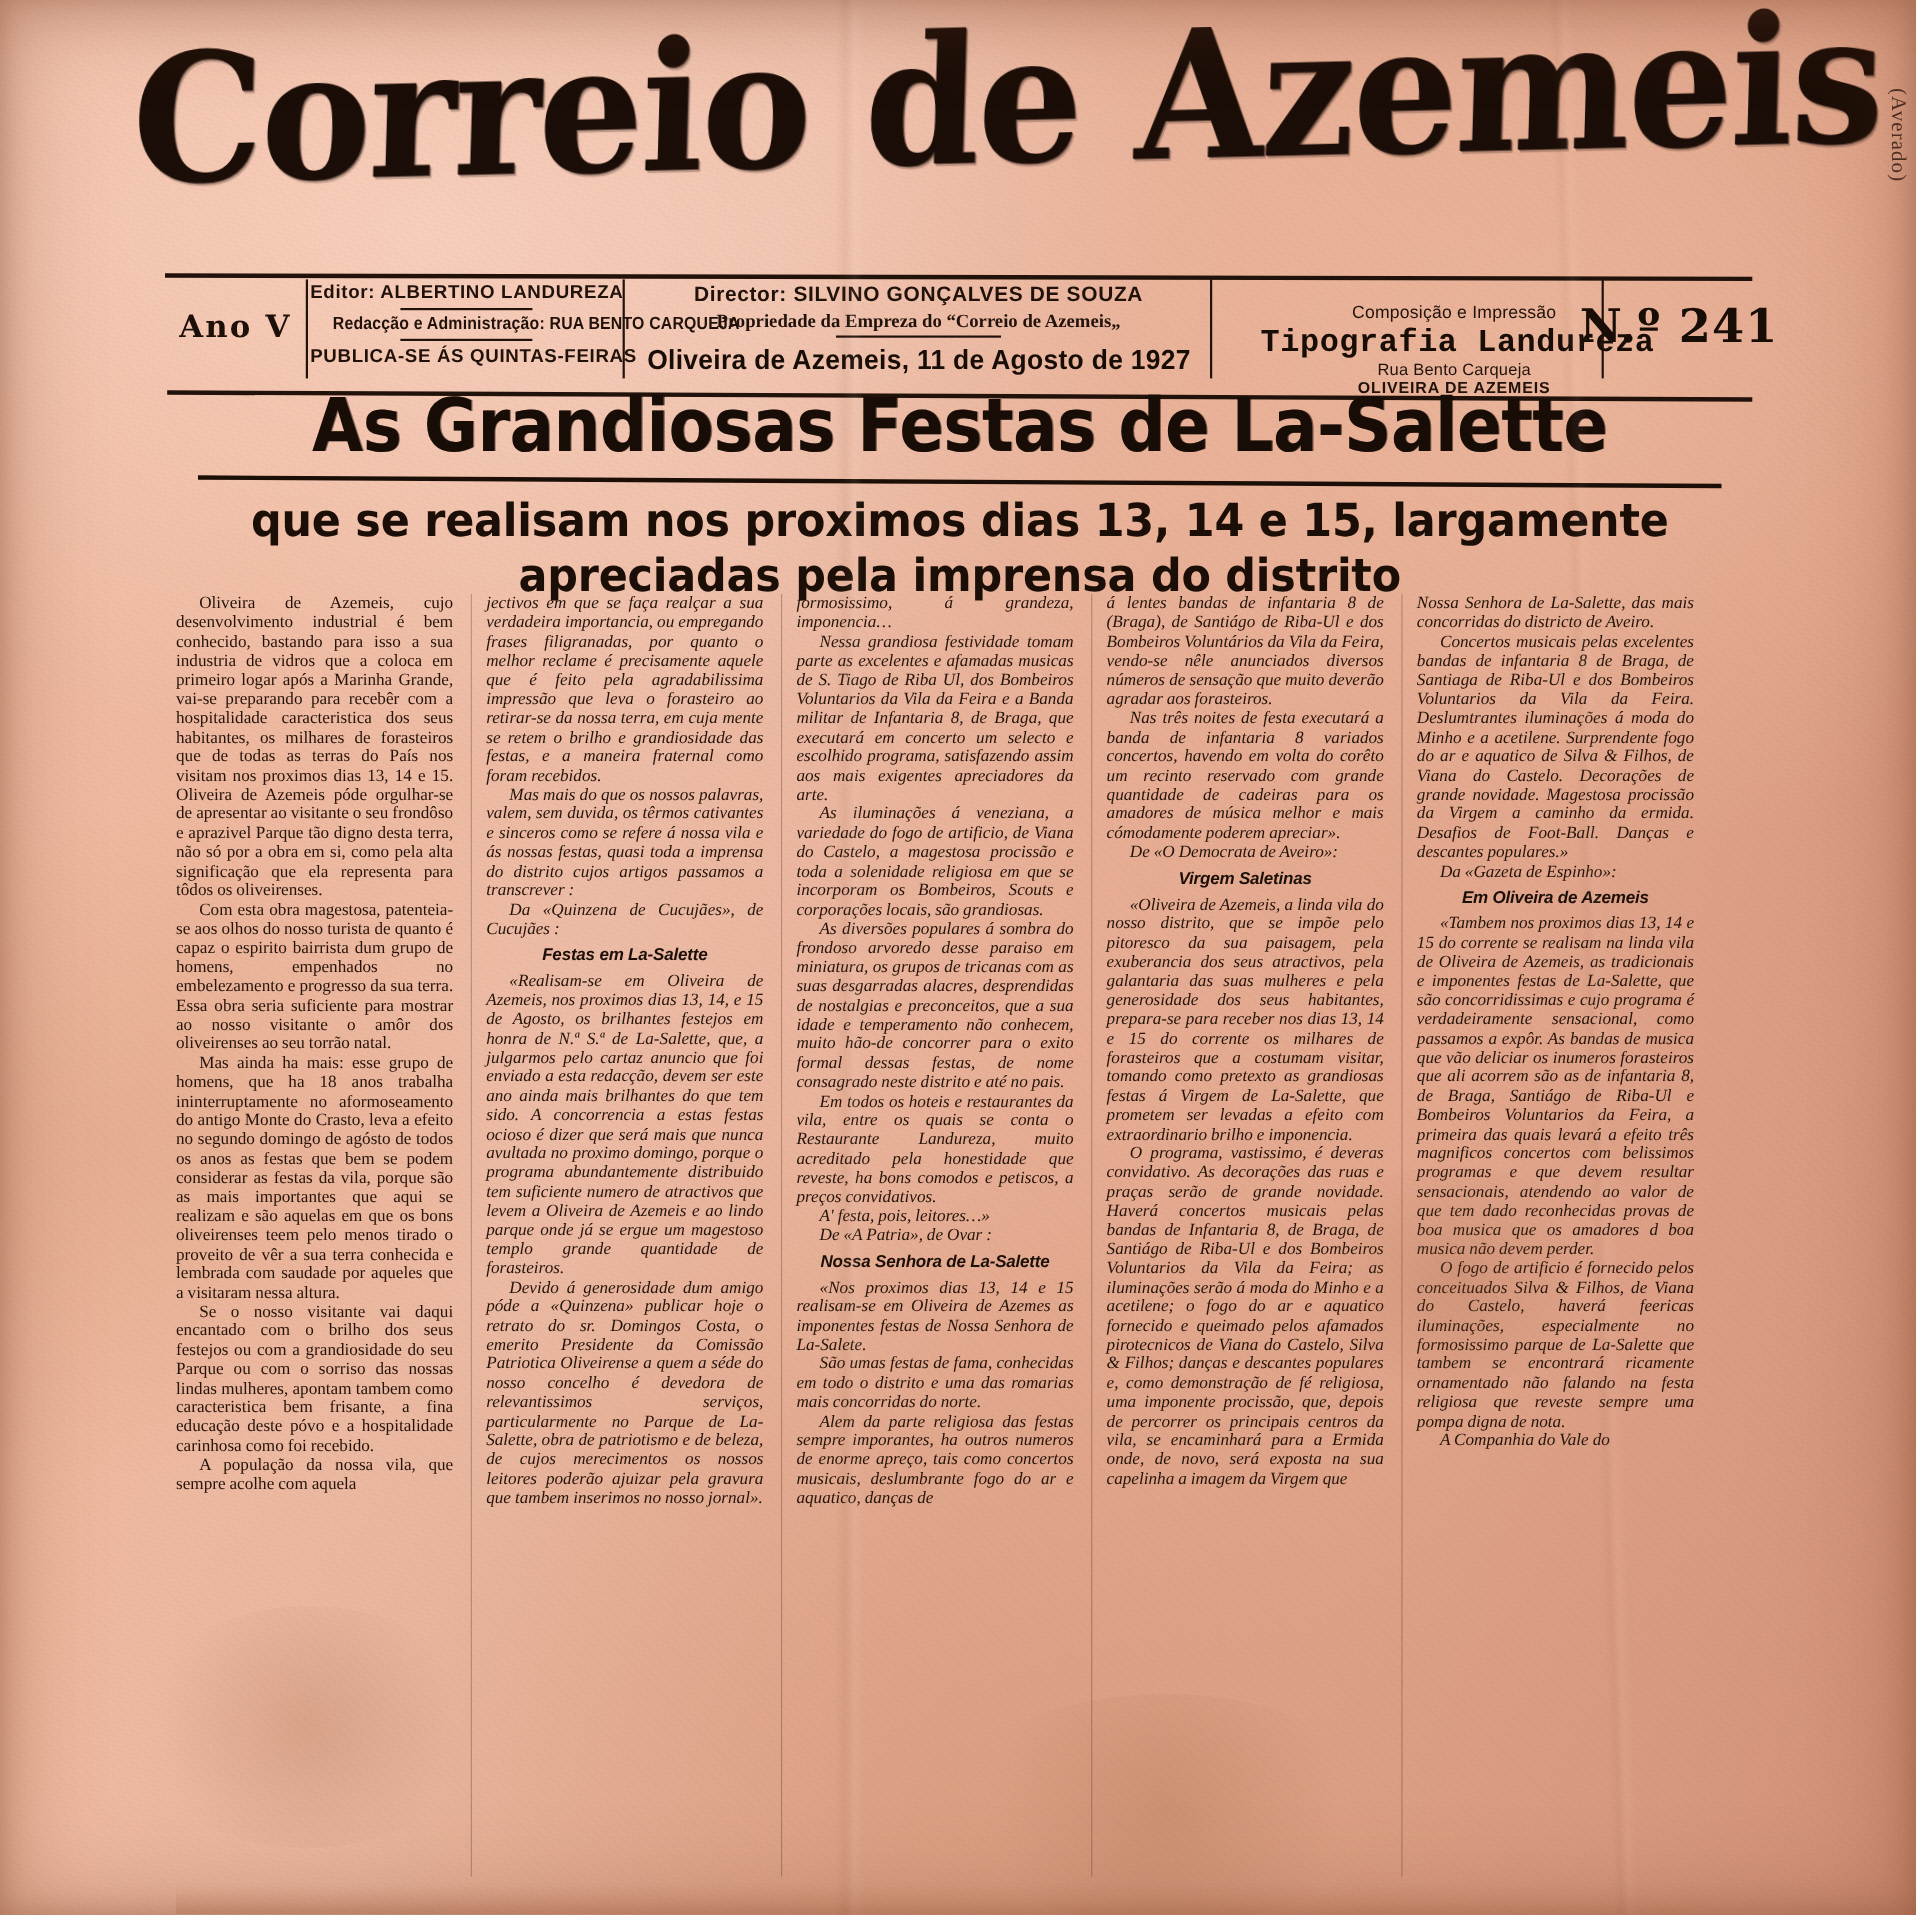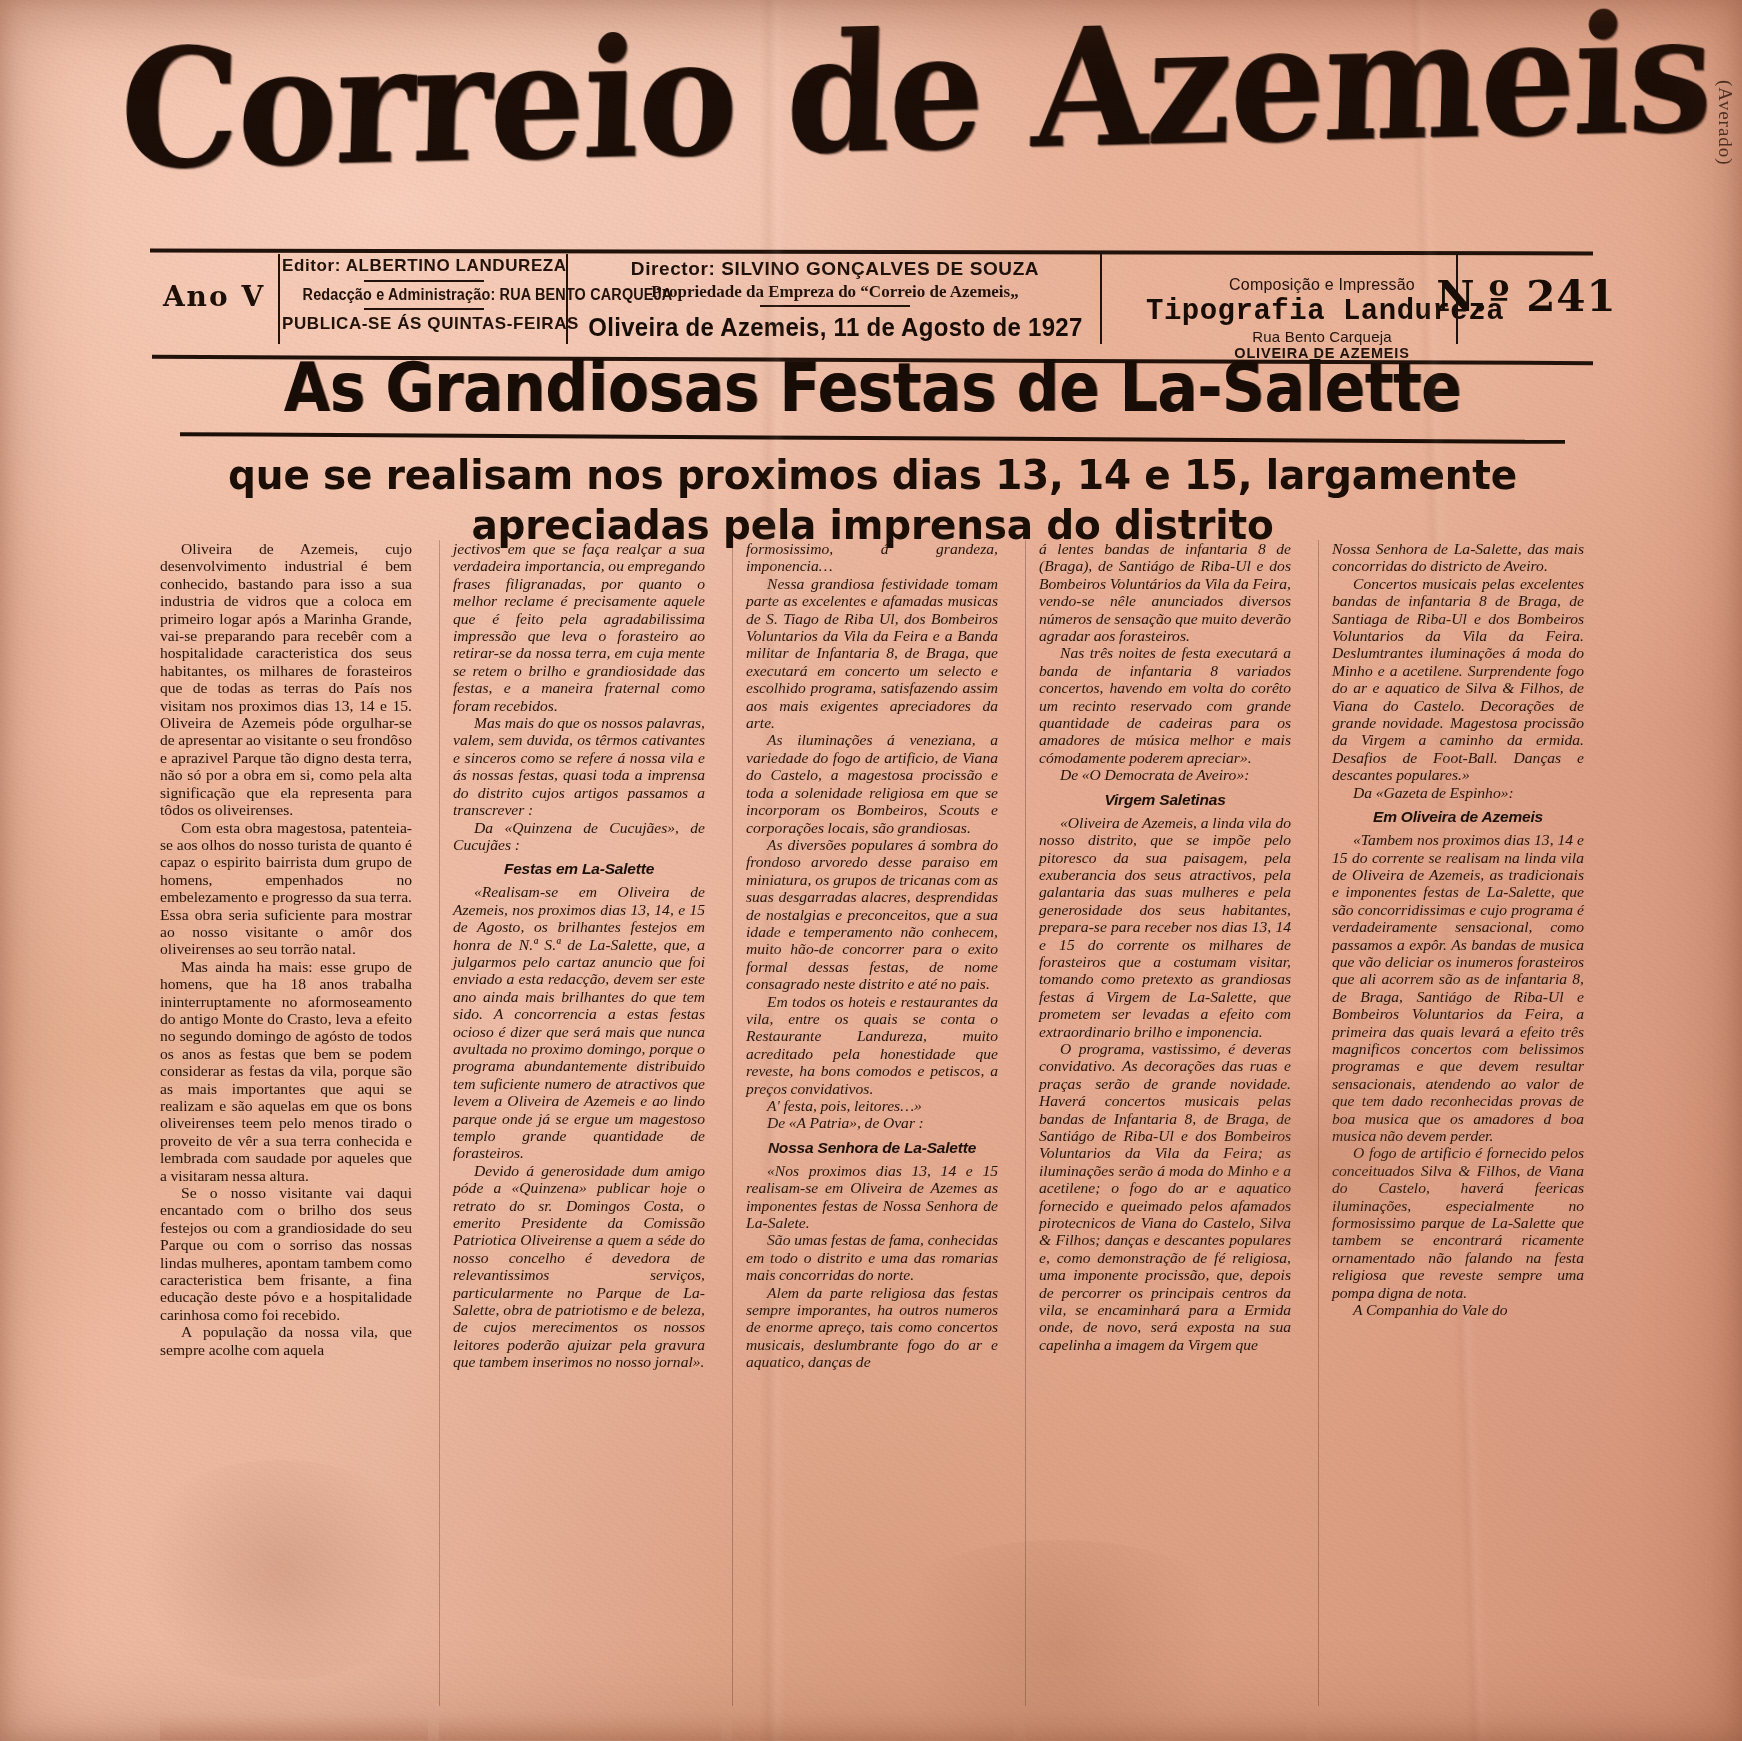--- a/index.html
+++ b/index.html
@@ -130,21 +130,21 @@
   .h2{
     font-family:"DejaVu Sans",sans-serif;font-weight:700;
     font-size:39px;line-height:1.28;text-align:center;
     color:#1a0e07;letter-spacing:-.2px;
     transform:scaleY(1.06);
   }
 
   
   .cols{
     position:absolute;left:160px;top:540px;width:1440px;height:1200px;
-    display:flex;gap:11px;
+    display:flex;gap:0;
   }
   .col{
     width:252px;padding-right:16px;position:relative;
   }
   .col + .col{padding-left:14px;font-style:italic;}
   .col-sep{
     position:absolute;left:0;top:0;bottom:34px;width:1px;
     background:rgba(40,22,14,.28);
   }
   .col p{

